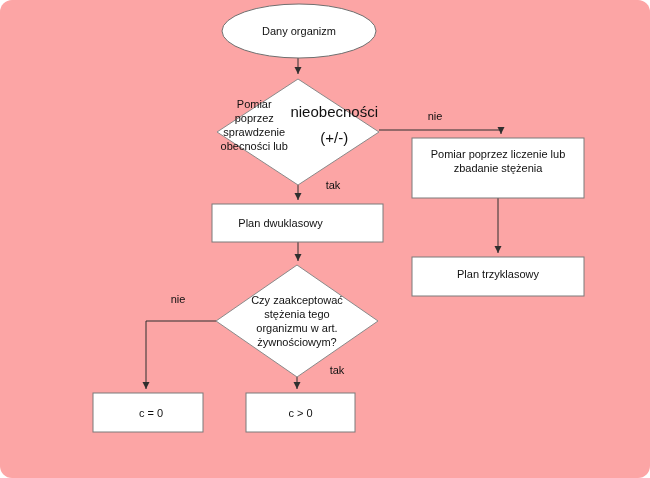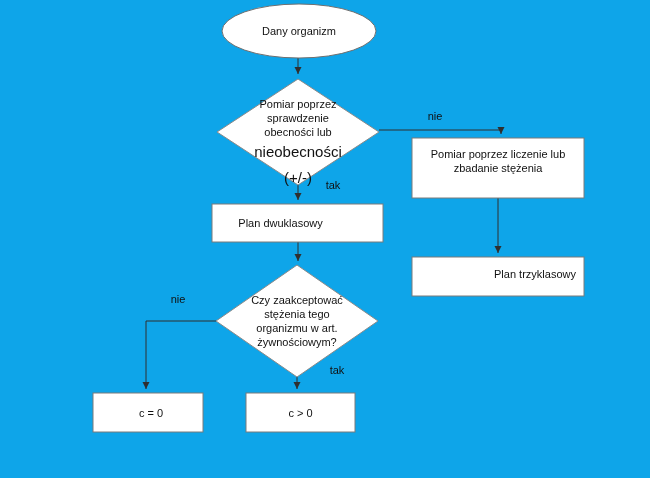--- a/index.html
+++ b/index.html
@@ -4,44 +4,45 @@
 <style>
   html, body {
     margin: 0;
     padding: 0;
     background: #ffffff;
   }
   .canvas {
     position: relative;
     width: 650px;
     height: 478px;
-    background: #0ea5e9;
+    background: #fca5a5;
     font-family: "Liberation Sans", sans-serif;
     color: #111111;
     overflow: hidden;
+    border-radius: 12px;
   }
   .shapes {
     position: absolute;
     left: 0;
     top: 0;
   }
   .node-label {
     position: absolute;
     display: flex;
     align-items: center;
     justify-content: center;
     text-align: center;
     white-space: pre-line;
     font-size: 11px;
     line-height: 14px;
   }
   .node-label-column {
     position: absolute;
     display: flex;
-    flex-direction: column;
+    flex-direction: row;
     align-items: center;
     justify-content: flex-start;
     text-align: center;
   }
   .text-small {
     white-space: pre-line;
     font-size: 11px;
     line-height: 14px;
   }
   .text-large {
@@ -102,21 +103,21 @@
 obecności lub</div>
     <div class="text-large">nieobecności
 (+/-)</div>
   </div>
 
   <div class="node-label" style="left:195px; top:204px; width:171px; height:38px;">Plan dwuklasowy</div>
 
   <div class="node-label" style="left:412px; top:138px; width:172px; height:45px;">Pomiar poprzez liczenie lub
 zbadanie stężenia</div>
 
-  <div class="node-label" style="left:412px; top:257px; width:172px; height:33px;margin-left:37px;">Plan trzyklasowy</div>
+  <div class="node-label" style="left:412px; top:257px; width:172px; height:33px;">Plan trzyklasowy</div>
 
   <div class="node-label" style="left:217px; top:292px; width:160px; height:58px;">Czy zaakceptować
 stężenia tego
 organizmu w art.
 żywnościowym?</div>
 
   <div class="node-label" style="left:93px; top:393px; width:116px; height:39px;">c = 0</div>
 
   <div class="node-label" style="left:246px; top:393px; width:109px; height:39px;">c &gt; 0</div>
 

